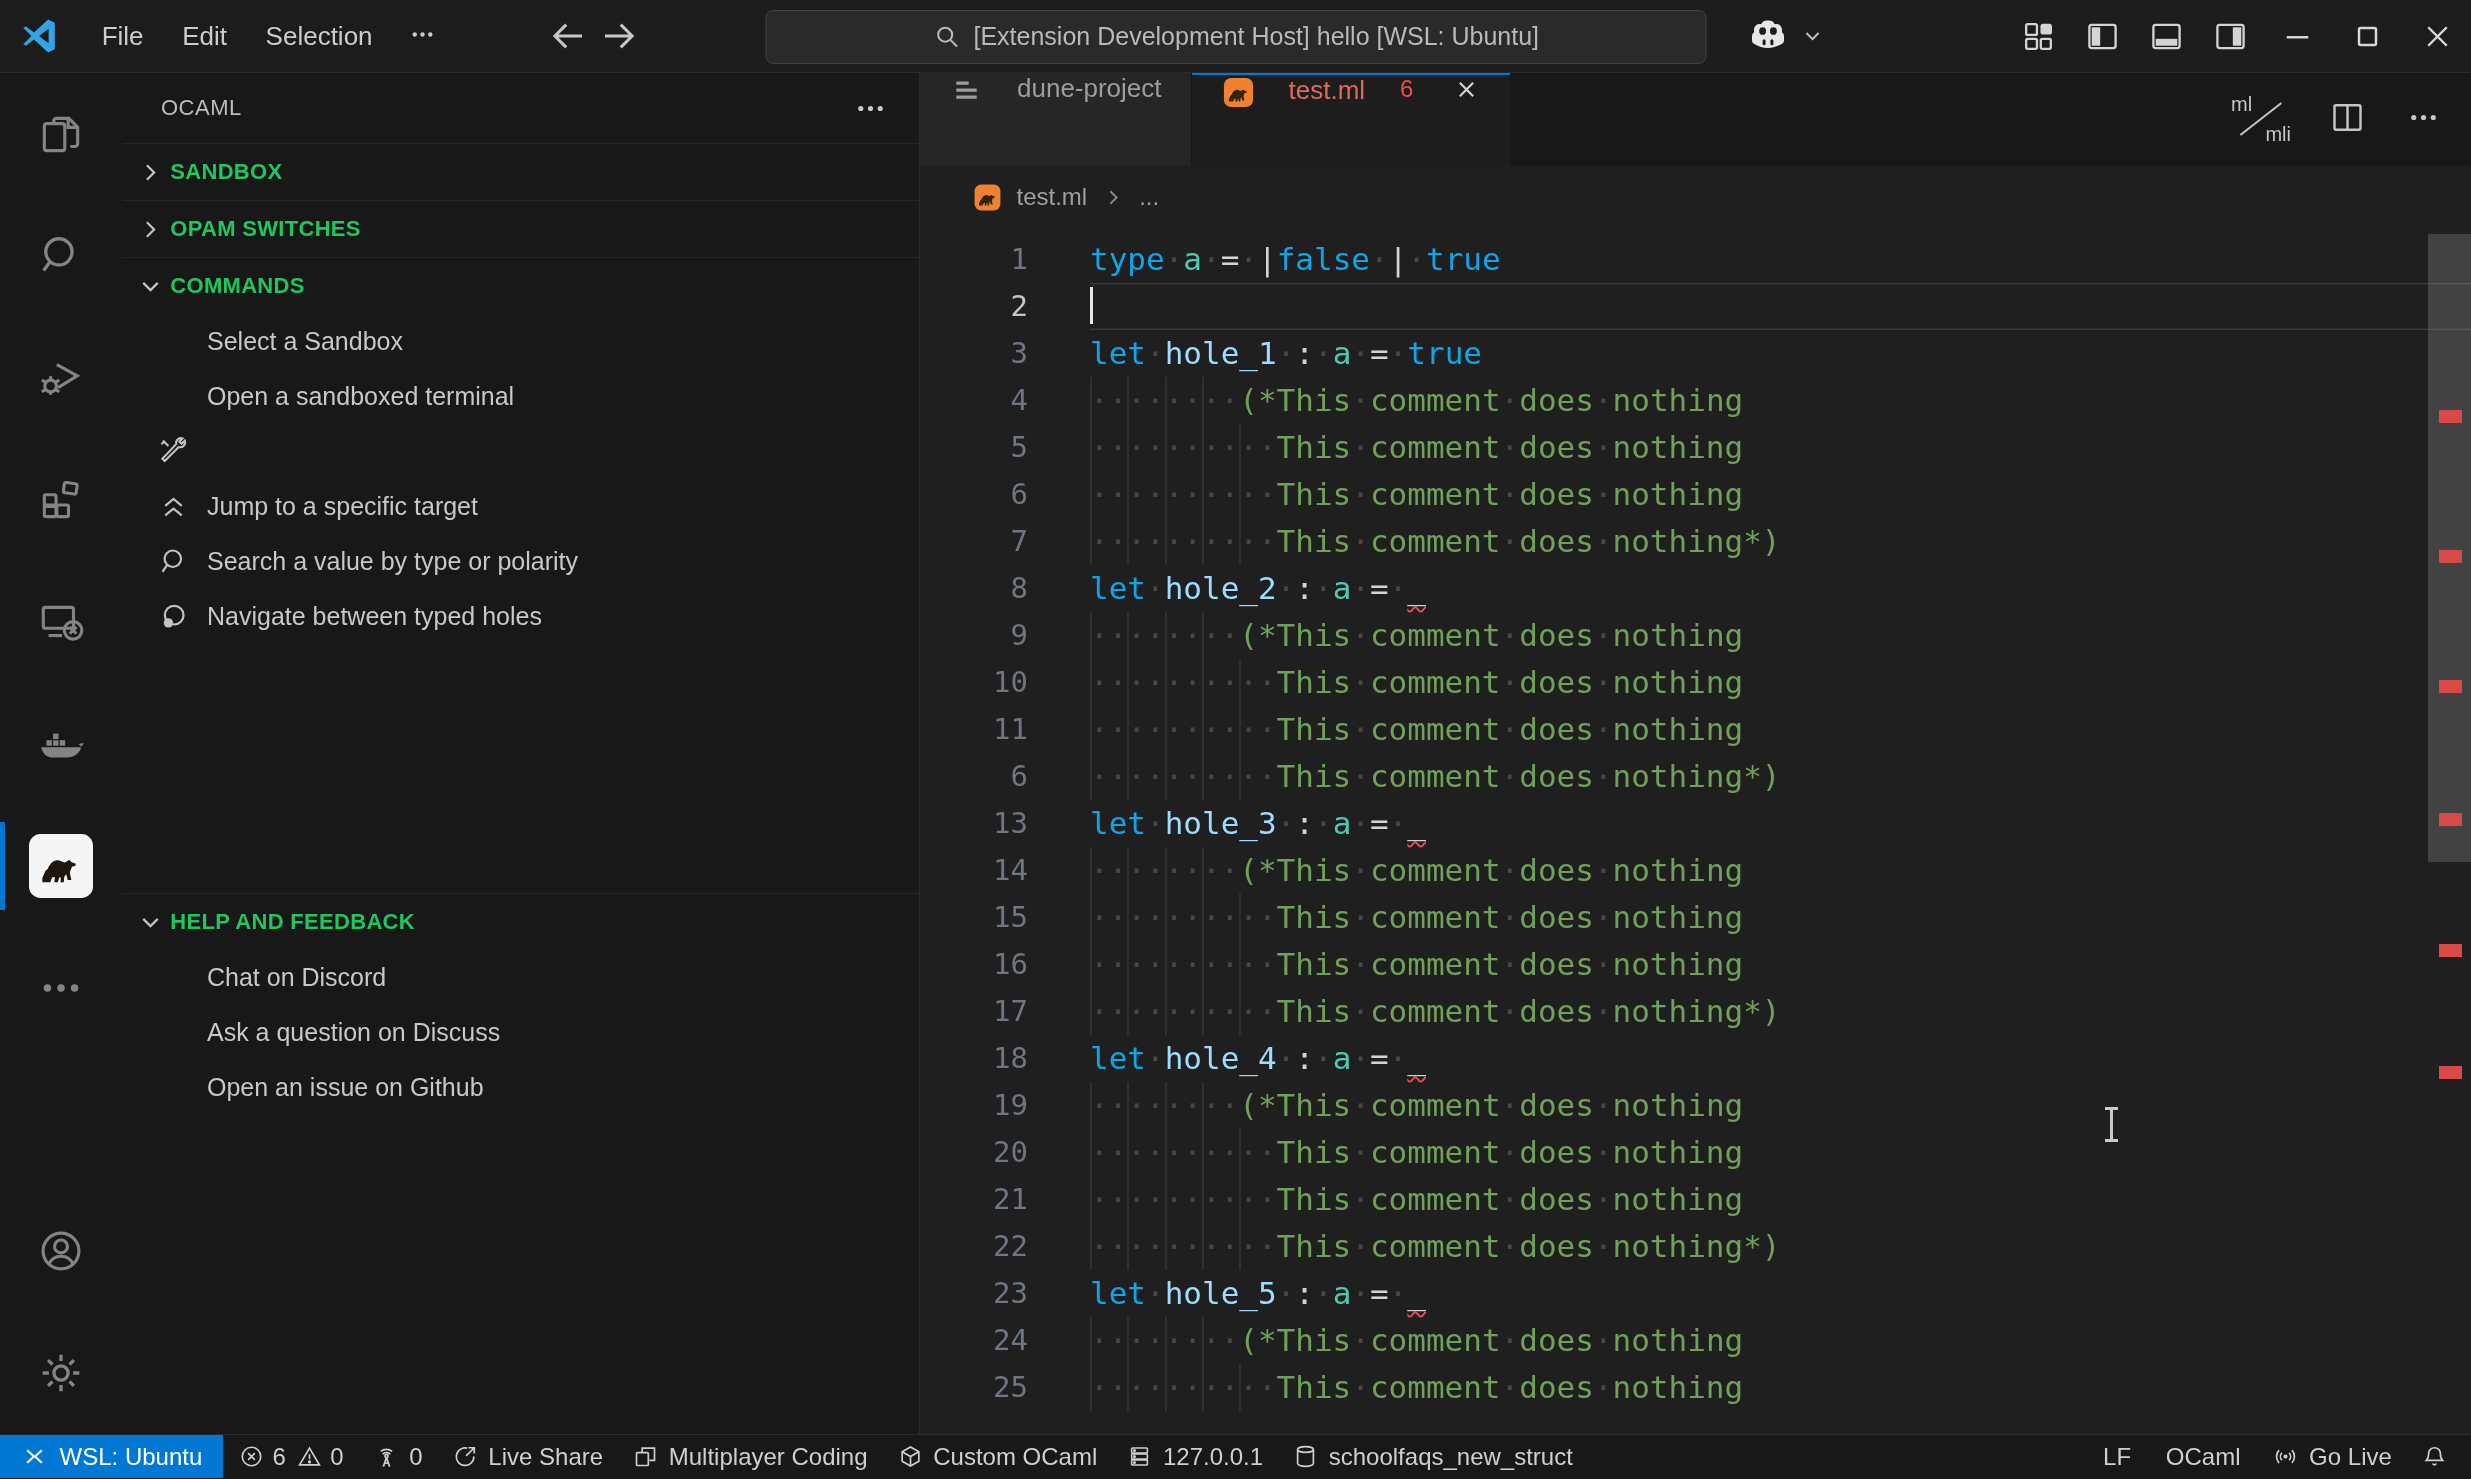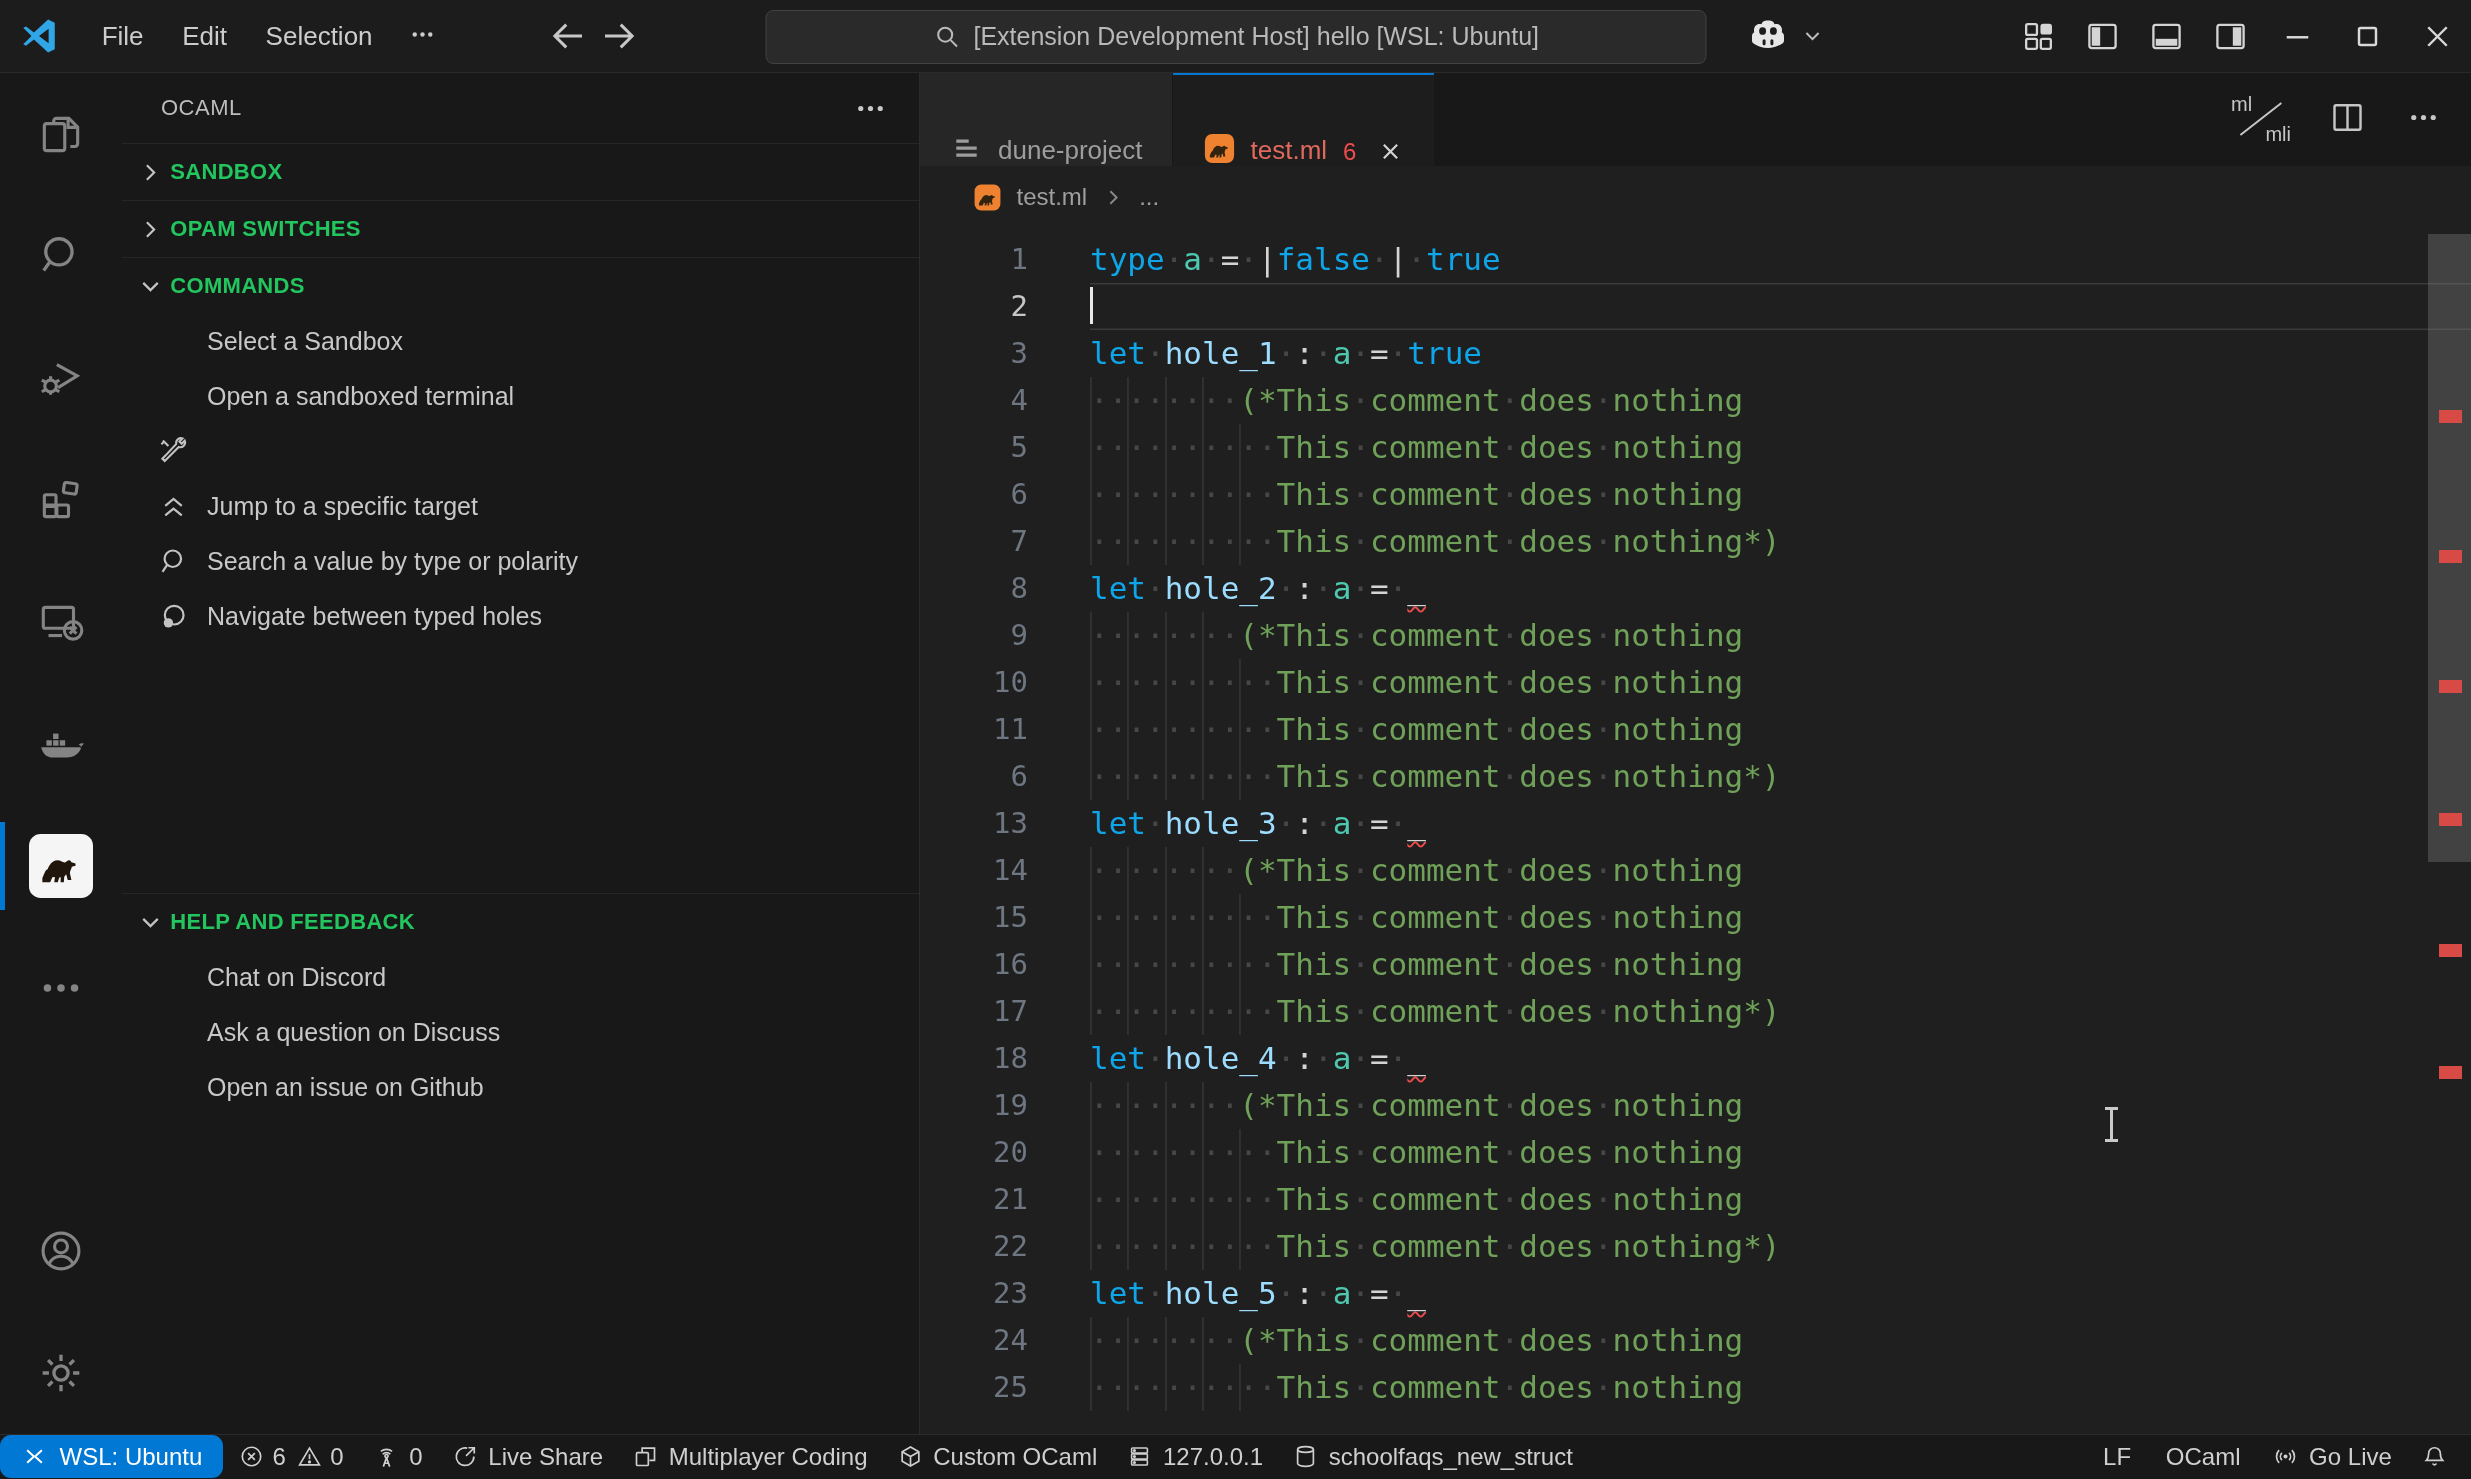--- a/index.html
+++ b/index.html
@@ -50,21 +50,21 @@
   .sec-head .lbl { font-size:22px; font-weight:bold; color:#22c55e; letter-spacing:0.3px; }
   .sec-item { height:55px; display:flex; align-items:center; padding-left:35px; }
   .sec-item .islot { width:50px; height:35px; color:#c2c2c2; display:flex; align-items:center; }
   .sec-item .islot svg { width:33px; height:33px; }
   .sec-item .lbl { font-size:25px; color:#c8c8c8; white-space:nowrap; }
   .sidebar .filler { flex:1; }
 
   
   .editor { flex:1; display:flex; flex-direction:column; background:#1f1f1f; min-width:0; }
   .tabstrip { height:93px; background:#181818; display:flex; align-items:stretch; }
-  .tab { display:flex; align-items:flex-end; gap:14px; padding:0 29px; font-size:26px; position:relative; }
+  .tab { display:flex; align-items:flex-start; gap:33px; padding:0 29px; font-size:26px; position:relative; }
   .tab.inactive { background:#262626; color:#9d9d9d; border-right:1px solid #181818; }
   .tab.active { background:#1d1d1d; border-top:2.4px solid #0078d4; }
   .tab .ticon { width:35px; height:35px; flex:0 0 auto; }
   .tab .err-label { color:#e0695e; }
   .tab .badge { color:#f14c4c; font-size:24px; margin-left:1.9px; }
   .tab .close { width:29px; height:29px; color:#d4d4d4; margin-left:5.8px; }
   .ts-spacer { flex:1; }
   .ts-actions { display:flex; align-items:center; gap:37px; padding-right:29px; color:#c6c6c6; }
   .ts-actions svg { width:39px; height:39px; }
   .mlmli { position:relative; width:62px; height:50px; font-size:20px; color:#c6c6c6; }
@@ -93,21 +93,21 @@
   .scroll-thumb { position:absolute; right:0; top:5.8px; width:44px; height:628px; background:rgba(140,140,140,0.32); }
   .ruler-mark { position:absolute; right:9.7px; width:23px; height:12.6px; background:#d84a45; }
   .ibeam { position:absolute; left:1190px; top:881px; width:2.9px; height:31px; background:#c9c9c9; }
   .ibeam::before, .ibeam::after { content:""; position:absolute; left:-4.8px; width:12.6px; height:2.9px; background:#c9c9c9; }
   .ibeam::before { top:-1.9px; } .ibeam::after { bottom:-1.9px; }
 
   
   .statusbar { height:44px; background:#181818; border-top:1px solid #2b2b2b; display:flex; align-items:stretch; font-size:24px; color:#cfcfcf; }
   .st-item { display:flex; align-items:center; gap:9.7px; padding:0 14.5px; }
   .st-item svg { width:27px; height:27px; }
-  .st-remote { background:#0078d4; color:#ffffff; padding:0 21px; gap:11.6px;border-radius:11px; }
+  .st-remote { background:#0078d4; color:#ffffff; padding:0 21px; gap:11.6px; }
   .st-group { display:flex; align-items:center; gap:7.7px; }
   .st-right { margin-left:auto; display:flex; align-items:stretch; padding-right:9.7px; }
   .st-text { padding:0 17.4px; display:flex; align-items:center; }
 </style>
 </head>
 <body>
 
 <div class="titlebar">
   <div class="tb-logo">
     <svg viewBox="0 0 24 24" width="42" height="42">

